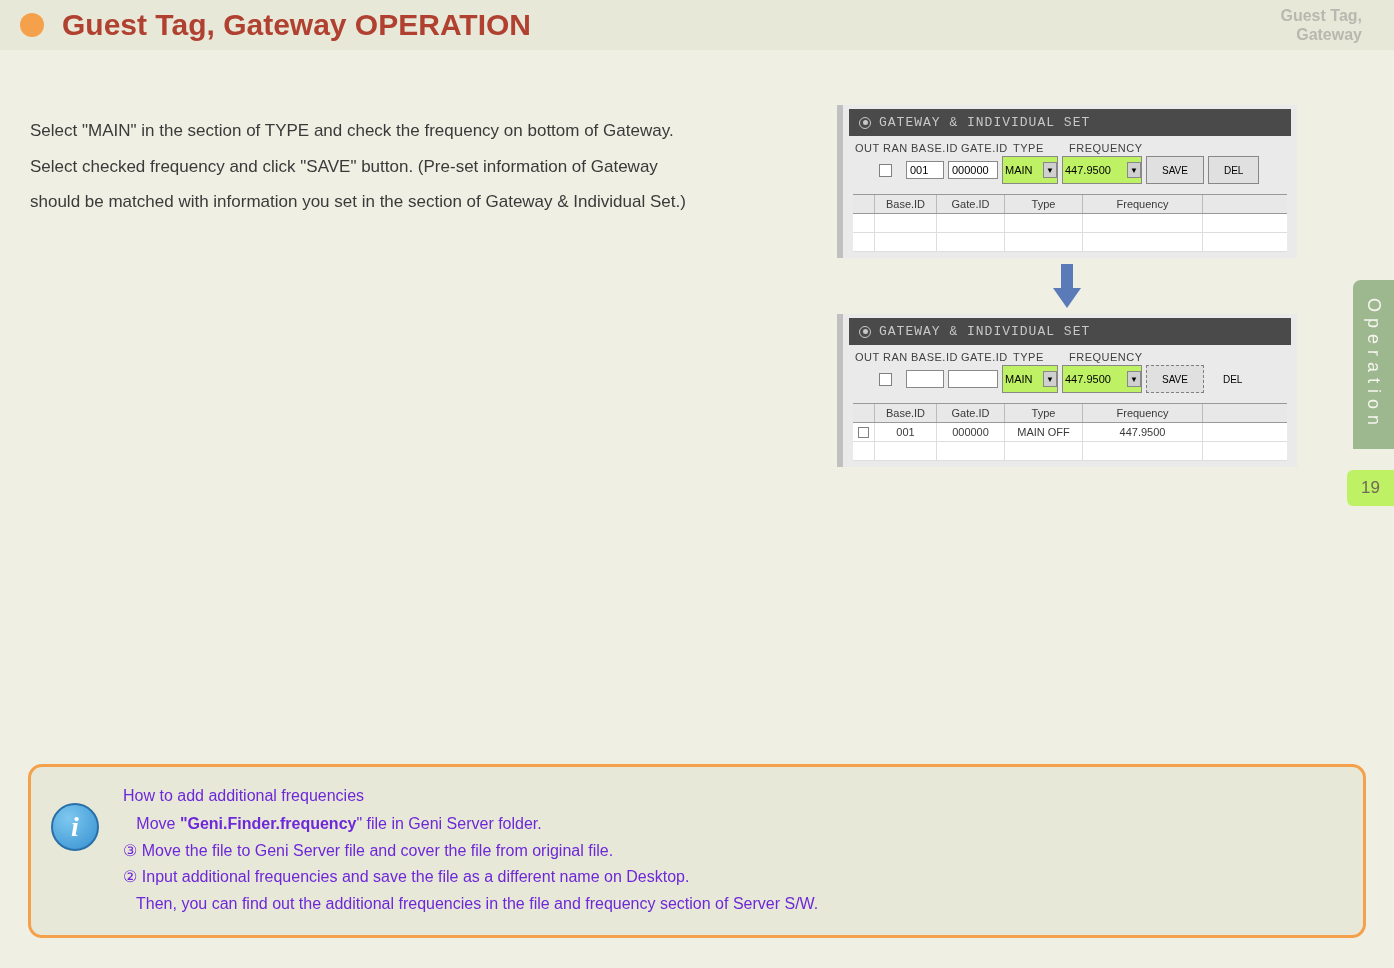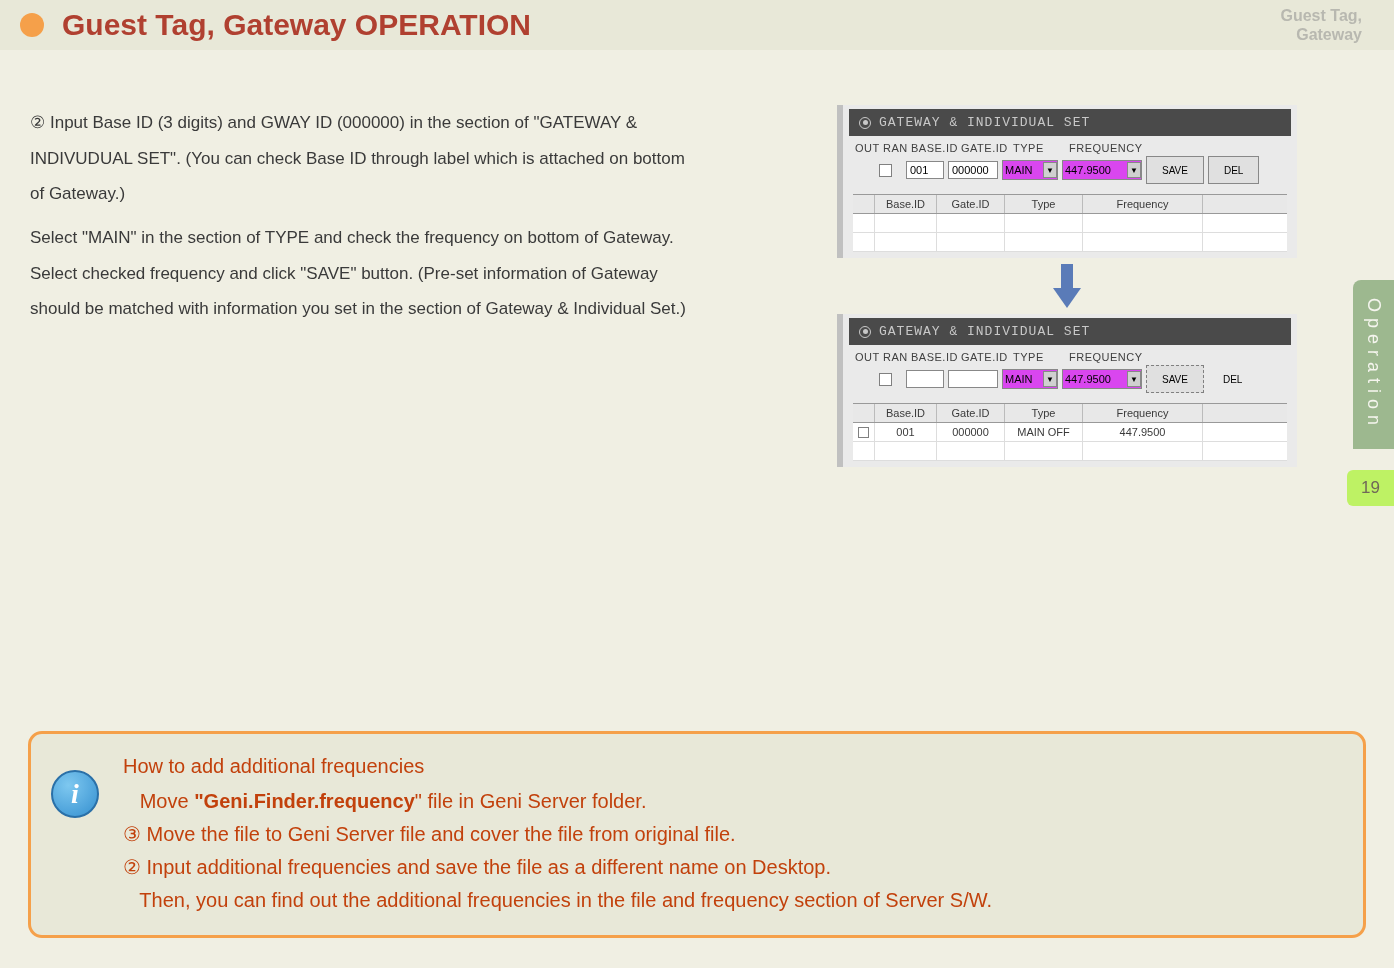--- a/index.html
+++ b/index.html
@@ -128,24 +128,24 @@
     .text-input {
       border: 1px solid #888;
       background: white;
       font-size: 11px;
       padding: 2px 3px;
       height: 18px;
       font-family: inherit;
     }
     .select-box {
       border: 1px solid #888;
-      background: #d946ef;
+      background: #bef264;
       font-size: 11px;
       padding: 1px 2px;
-      height: 20px;
+      height: 28px;
       display: flex;
       align-items: center;
       justify-content: space-between;
     }
     .select-arrow {
       background: #d0d0d0;
       width: 14px;
       height: 16px;
       display: flex;
       align-items: center;
@@ -249,22 +249,22 @@
       justify-content: center;
       color: white;
       font-weight: bold;
       font-size: 28px;
       font-family: Georgia, serif;
       font-style: italic;
       margin-top: 20px;
     }
     .info-content {
       flex: 1;
-      color: #c2410c;
-      font-size: 20px;
+      color: #6d28d9;
+      font-size: 16px;
       line-height: 1.65;
     }
     .info-title {
       margin-bottom: 2px;
     }
     .bold-inline { font-weight: bold; }
     .lbl-outran { width: 56px; }
     .lbl-base { width: 50px; }
     .lbl-gate { width: 52px; }
     .lbl-type { width: 56px; }
@@ -279,21 +279,20 @@
     <div class="page-title">Guest Tag, Gateway OPERATION</div>
   </div>
   <div class="header-right">
     <div>Guest Tag,</div>
     <div>Gateway</div>
   </div>
 </div>
 
 <div class="content-area">
   <div class="text-column">
-    <p>② Input Base ID (3 digits) and GWAY ID (000000) in the section of "GATEWAY &amp; INDIVUDUAL SET". (You can check Base ID through label which is attached on bottom of Gateway.)</p>
     <p class="para-gap"> Select "MAIN" in the section of TYPE and check the frequency on bottom of Gateway. Select checked frequency and click "SAVE" button. (Pre-set information of Gateway should be matched with information you set in the section of Gateway &amp; Individual Set.)</p>
   </div>
 
   <div class="image-column">
 
     <div class="ui-panel">
       <div class="panel-header">
         <span class="radio-indicator"></span>
         <span>GATEWAY &amp; INDIVIDUAL SET</span>
       </div>

